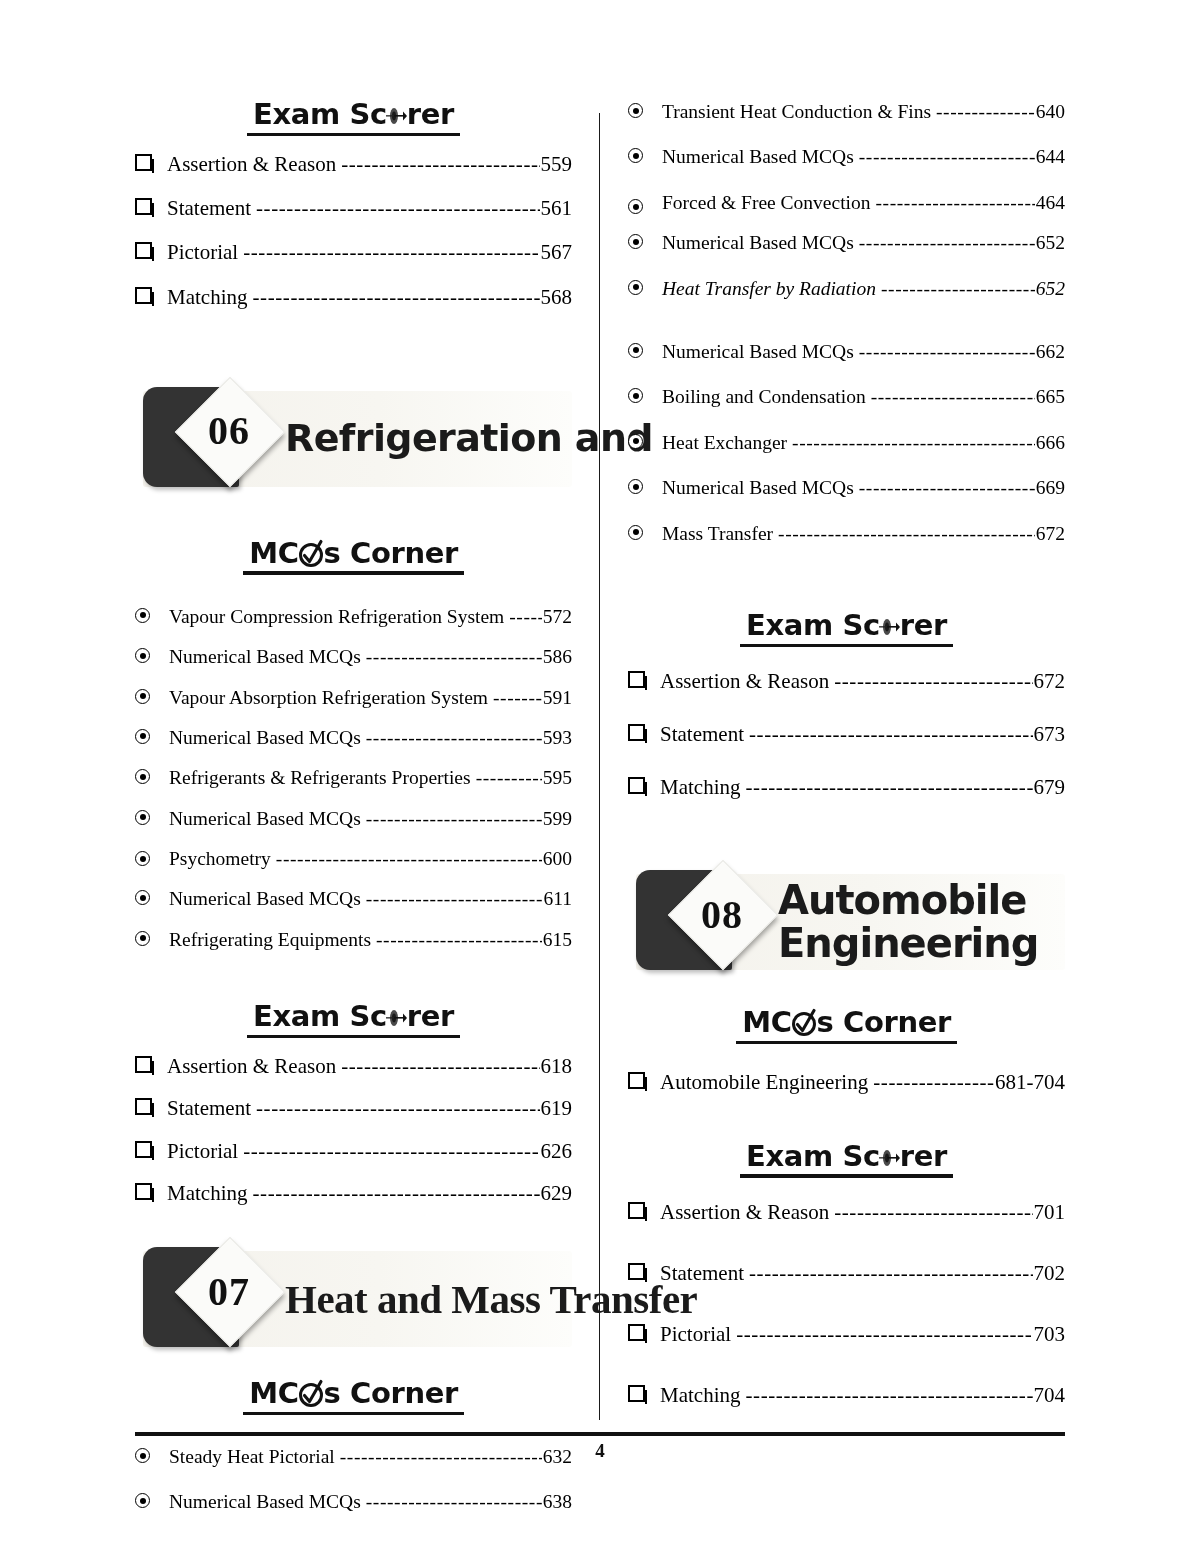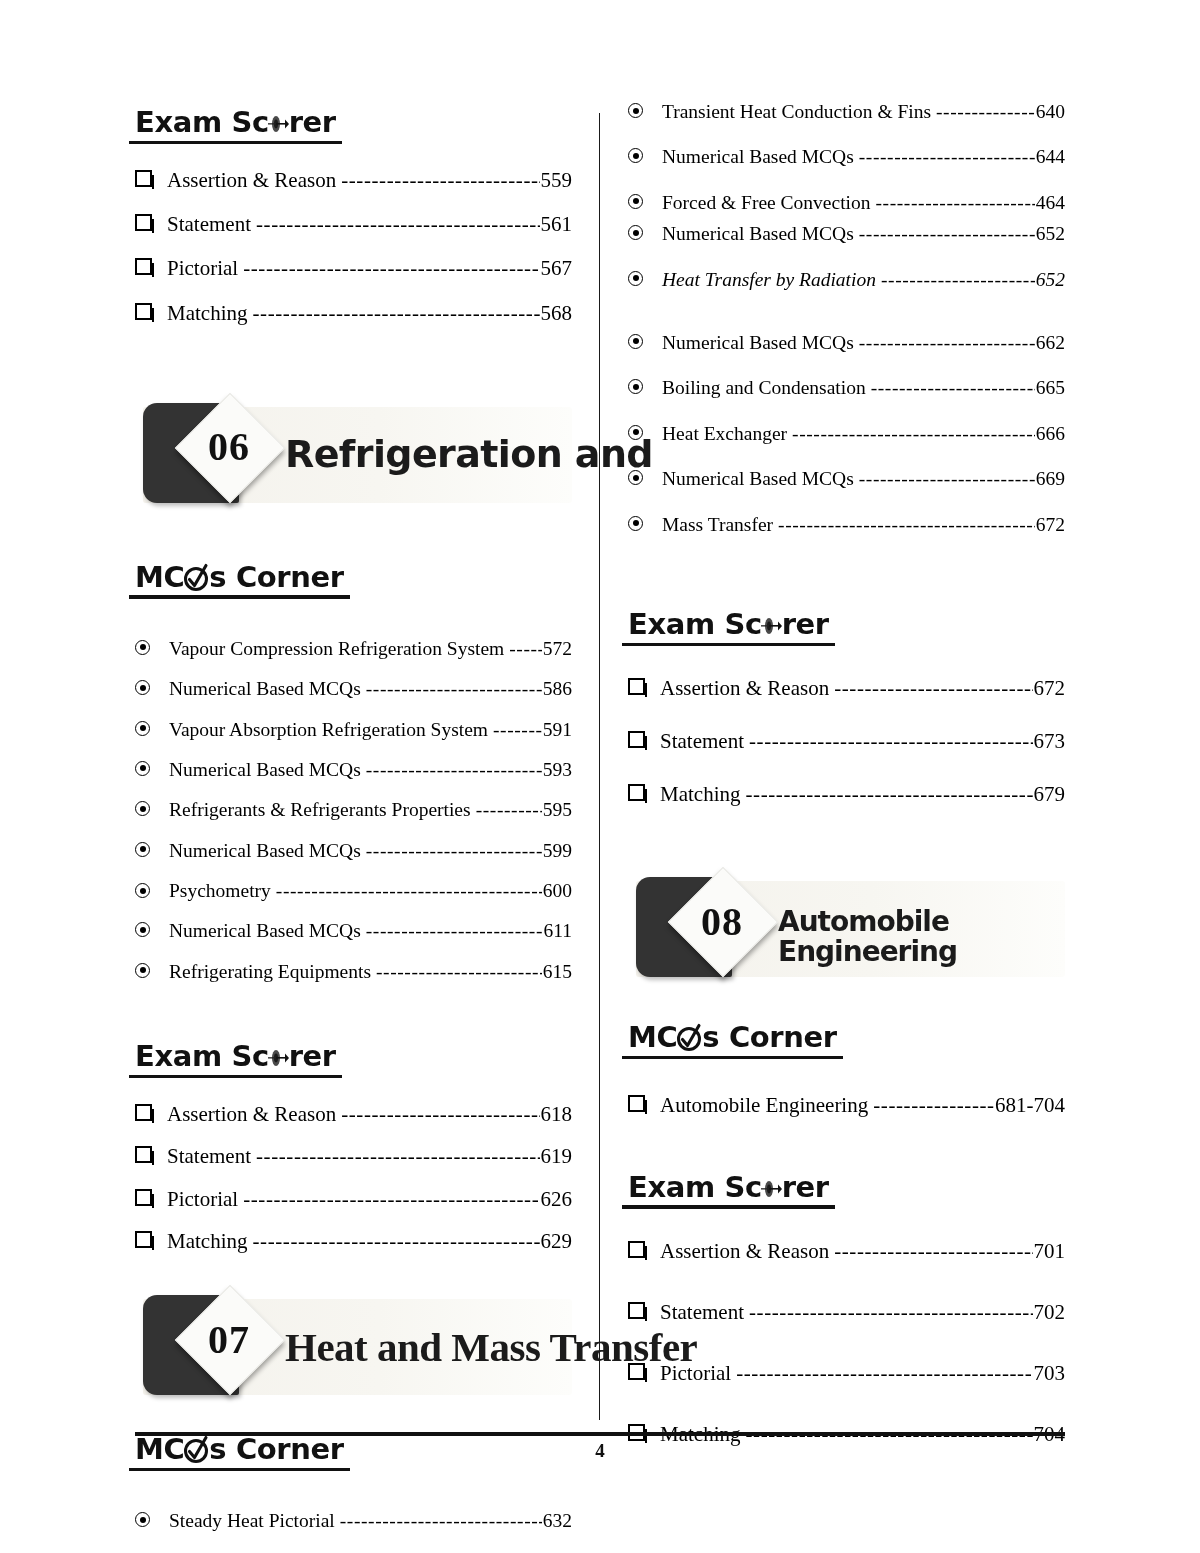--- a/index.html
+++ b/index.html
@@ -45,22 +45,22 @@
     position: absolute;
     left: 599px;
     top: 113px;
     width: 0;
     height: 1307px;
     border-left: 1.6px solid #1a1a1a;
   }
 
   
   .brand-head {
-    text-align: left;
-    margin: 8px auto;
+    text-align: center;
+    margin: 0 auto;
     padding: 0;
     line-height: 1;
   }
   .brand-inner {
     display: inline-block;
     position: relative;
     font-family: "DejaVu Sans", sans-serif;
     font-weight: bold;
     font-size: 29px;
     letter-spacing: -0.4px;
@@ -250,21 +250,21 @@
   .chapter .chtitle .l2 { display: block; white-space: nowrap; }
 
   .chapter.two-line .chtitle { font-size: 38px; letter-spacing: -0.6px; }
   .chapter.serif-title .chtitle {
     font-family: "Liberation Serif", serif;
     font-weight: bold;
     font-size: 41px;
     letter-spacing: -0.5px;
     justify-content: center;
   }
-  .chapter.big-sans .chtitle { font-size: 28px; letter-spacing: -1px; margin-top: 8px; }
+  .chapter.big-sans .chtitle { font-size: 40px; letter-spacing: -1px; }
 
   
   .footer-rule {
     position: absolute;
     left: 135px;
     right: 135px;
     top: 1432px;
     height: 4px;
     background: #111;
   }
@@ -547,21 +547,21 @@
             <span class="pageno">640</span>
           </li>
           <li style="margin-bottom: 22px;">
             <span class="bullet-wrap">
               <span class="dot-bullet"></span>
             </span>
             <span class="entry-label">Numerical Based MCQs</span>
             <span class="leader">------------------------------------------------------------------------------------------------------------------------</span>
             <span class="pageno">644</span>
           </li>
-          <li style="margin-bottom: 8px;">
+          <li style="margin-bottom: 17px; align-items: flex-end;">
             <span class="bullet-wrap">
               <span class="dot-bullet"></span>
             </span>
             <span class="entry-label">Forced &amp; Free Convection</span>
             <span class="leader">------------------------------------------------------------------------------------------------------------------------</span>
             <span class="pageno">464</span>
           </li>
           <li style="margin-bottom: 22px;">
             <span class="bullet-wrap">
               <span class="dot-bullet"></span>

